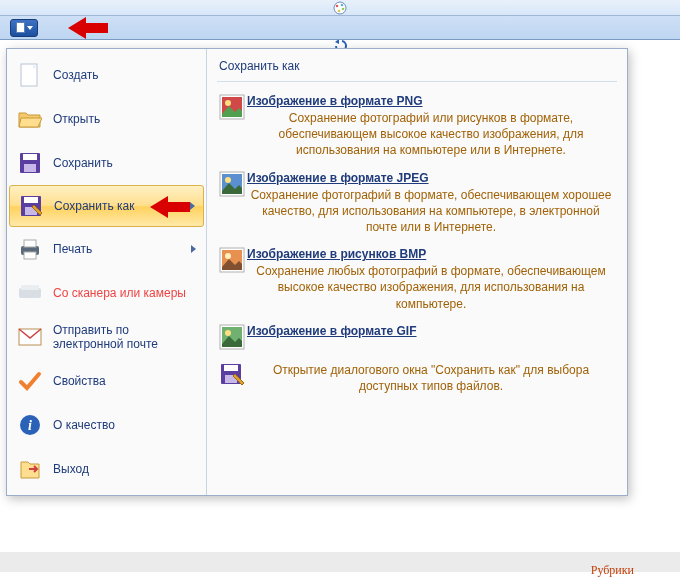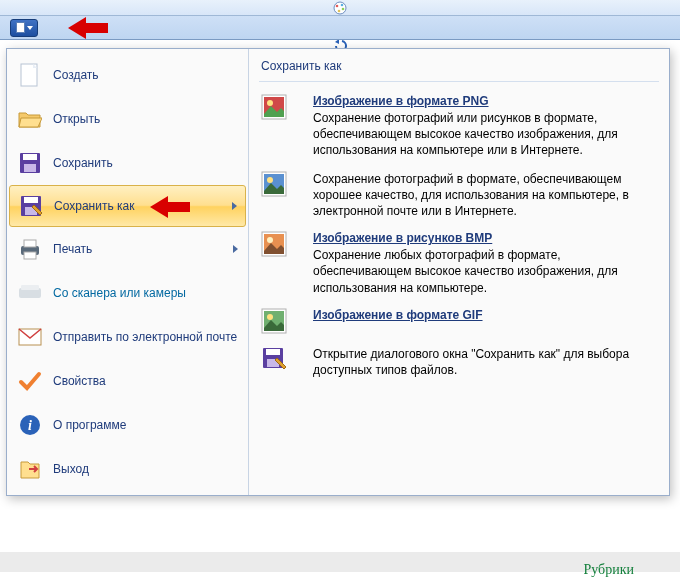--- a/index.html
+++ b/index.html
@@ -70,34 +70,34 @@
   .ribbon-arrow { left: 68px; top: 1px; }
   .menu-wrap {
     position: absolute;
     top: 48px; left: 6px;
     display: flex;
     background: #fafafa;
     border: 1px solid #9aaecb;
     box-shadow: 2px 3px 10px rgba(0,0,0,0.25);
   }
   .left-col {
-    width: 242px;
+    width: 200px;
     border-right: 1px solid #c8d4e4;
     padding: 4px 0;
   }
   .menu-item {
     display: flex;
     align-items: center;
     height: 44px;
     padding: 0 10px;
     gap: 10px;
     color: #1f3b7b;
     position: relative;
   }
-  .menu-item.disabled { color: #0369a1; }
+  .menu-item.disabled { color: #ef4444; }
   .menu-item .label { text-decoration: none; }
   .menu-item .sub-arrow {
     margin-left: auto;
     width: 0; height: 0;
     border-top: 4px solid transparent;
     border-bottom: 4px solid transparent;
     border-left: 5px solid #4a6aa0;
   }
   .menu-item.highlight {
     background: linear-gradient(#fff0c2, #ffdf8f 48%, #ffd25f 52%, #ffe9a8);
@@ -119,39 +119,40 @@
     padding: 6px 10px 10px 10px;
   }
   .right-header {
     color: #1f3b7b;
     padding: 4px 2px 8px 2px;
     border-bottom: 1px solid #d4dfee;
     margin-bottom: 6px;
   }
   .fmt-item {
     display: flex;
-    gap: 26px;
+    gap: 2px;
     padding: 6px 2px;
   }
   .fmt-item .fmt-title {
     color: #1f3b7b;
     font-weight: bold;
     text-decoration: underline;
     margin-bottom: 2px;
   }
   .fmt-item .fmt-desc {
-    color: #000000;
+    color: #a16207;
     line-height: 1.35;
+    text-align: center;
   }
   .rubriki {
     position: absolute;
     right: 46px;
     bottom: 0;
-    font-size: 14px;
-    color: #15803d;
+    font-size: 12px;
+    color: #c2410c;
     font-family: Georgia, serif;
   }
   .bottom-strip {
     position: absolute;
     left: 0; right: 0; height: 20px;
     top: 552px;
     background: #ebebeb;
   }
   
 </style>
@@ -294,21 +295,21 @@
       <span class="label">Свойства</span>
     </div>
 
     <div class="menu-item">
       <div class="ico">
         <svg width="22" height="22" viewBox="0 0 22 22">
             <circle cx="11" cy="11" r="10" fill="#2a62b8"></circle>
             <text x="11" y="16" text-anchor="middle" fill="#fff" font-size="14" font-family="Georgia" font-style="italic" font-weight="bold">i</text>
           </svg>
       </div>
-      <span class="label">О программе</span>
+      <span class="label">О качество</span>
     </div>
 
     <div class="menu-item">
       <div class="ico">
         <svg width="22" height="22" viewBox="0 0 22 22">
             <path d="M2 4 L9 4 L11 6 L20 6 L20 20 L2 20 Z" fill="#ffdf8f" stroke="#c79a3a"></path>
             <path d="M10 11 L18 11 M15 8 L18 11 L15 14" fill="none" stroke="#d04040" stroke-width="2"></path>
           </svg>
       </div>
       <span class="label">Выход</span>
@@ -337,20 +338,21 @@
     <div class="fmt-item">
       <div class="ico">
         <svg width="26" height="26" viewBox="0 0 26 26">
             <rect x="1" y="1" width="24" height="24" fill="#fff" stroke="#b0b0b0"></rect>
             <rect x="3" y="3" width="20" height="20" fill="#5a90d0"></rect>
             <circle cx="9" cy="9" r="3" fill="#ffe080"></circle>
             <path d="M3 20 L10 12 L16 18 L20 14 L23 17 L23 23 L3 23 Z" fill="#3a6a3a"></path>
           </svg>
       </div>
       <div>
+        <div class="fmt-title">Изображение в формате JPEG</div>
         <div class="fmt-desc">Сохранение фотографий в формате, обеспечивающем хорошее качество, для использования на компьютере, в электронной почте или в Интернете.</div>
       </div>
     </div>
 
     <div class="fmt-item">
       <div class="ico">
         <svg width="26" height="26" viewBox="0 0 26 26">
             <rect x="1" y="1" width="24" height="24" fill="#fff" stroke="#b0b0b0"></rect>
             <rect x="3" y="3" width="20" height="20" fill="#e89050"></rect>
             <circle cx="9" cy="9" r="3" fill="#fff0c0"></circle>

